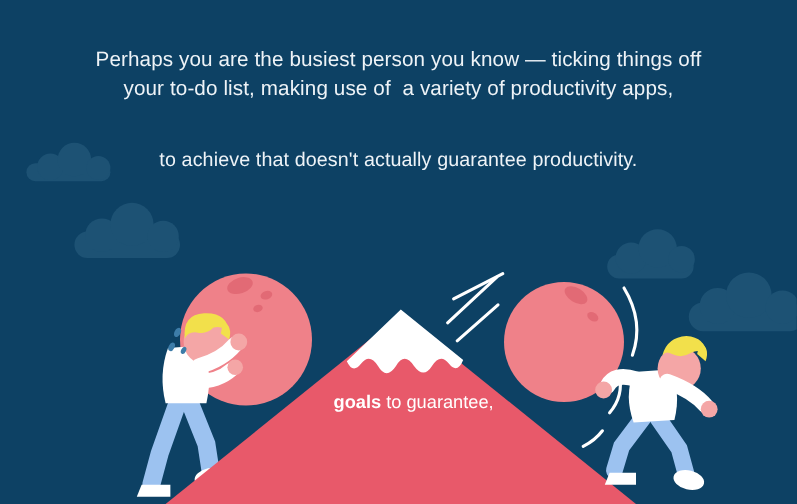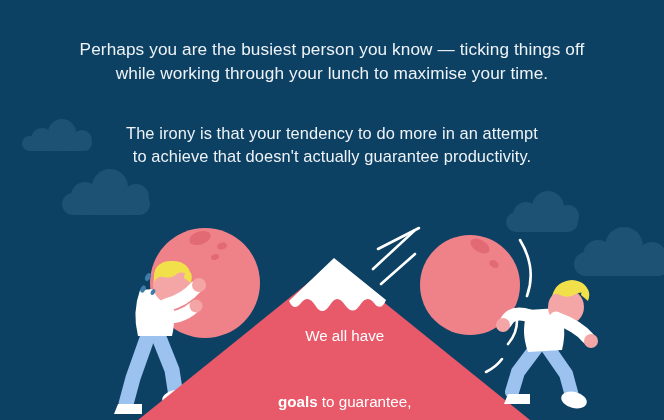--- a/index.html
+++ b/index.html
@@ -90,25 +90,24 @@
         <rect x="574" y="252" width="96" height="24" rx="12"></rect>
         <circle cx="598" cy="255" r="15"></circle>
         <circle cx="624" cy="246" r="19"></circle>
         <circle cx="652" cy="256" r="14"></circle>
       </g>
     </g>
   </svg>
 
   <div class="copy-block" id="para-1">
     <span class="copy-line">Perhaps you are the busiest person you know — ticking things off</span>
-    <span class="copy-line">while working through your lunch to maximise your time.</span>
+    <span class="copy-line">your to-do list, making use of  a variety of productivity apps,</span>
   </div>
 
   <div class="copy-block" id="para-2">
-    <span class="copy-line">The irony is that your tendency to do more in an attempt</span>
     <span class="copy-line">to achieve that doesn't actually guarantee productivity.</span>
   </div>
 
   <svg class="layer" viewBox="0 0 664 420" width="664" height="420">
 
     <g>
       <circle cx="205" cy="283" r="55" fill="#ef8189"></circle>
       <ellipse cx="200" cy="238" rx="11" ry="6.5" transform="rotate(-18 200 238)" fill="#e26a75"></ellipse>
       <ellipse cx="222" cy="246" rx="5" ry="3.5" transform="rotate(-18 222 246)" fill="#e26a75"></ellipse>
       <ellipse cx="215" cy="257" rx="4" ry="3" transform="rotate(-18 215 257)" fill="#e26a75"></ellipse>
@@ -197,21 +196,18 @@
       <path d="M 530 316 Q 512 310 506 322" fill="none" stroke="#ffffff" stroke-width="13" stroke-linecap="round"></path>
       <circle cx="503" cy="325" r="7" fill="#f4a6a6"></circle>
 
       <path d="M 556 318 Q 578 326 588 338" fill="none" stroke="#ffffff" stroke-width="13" stroke-linecap="round"></path>
       <circle cx="591" cy="341" r="7" fill="#f4a6a6"></circle>
     </g>
   </svg>
 
   <div id="mountain-caption">
     <span class="cap-line">
-      <span>We all have</span>
-    </span>
-    <span class="cap-line">
       <b>goals</b><span> to guarantee,</span>
     </span>
 
   </div>
 
 </div>
 
 </body></html>

